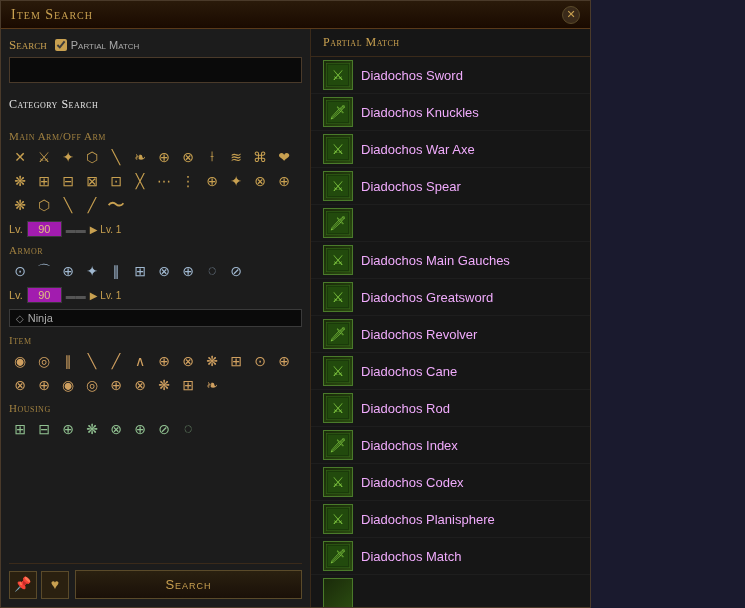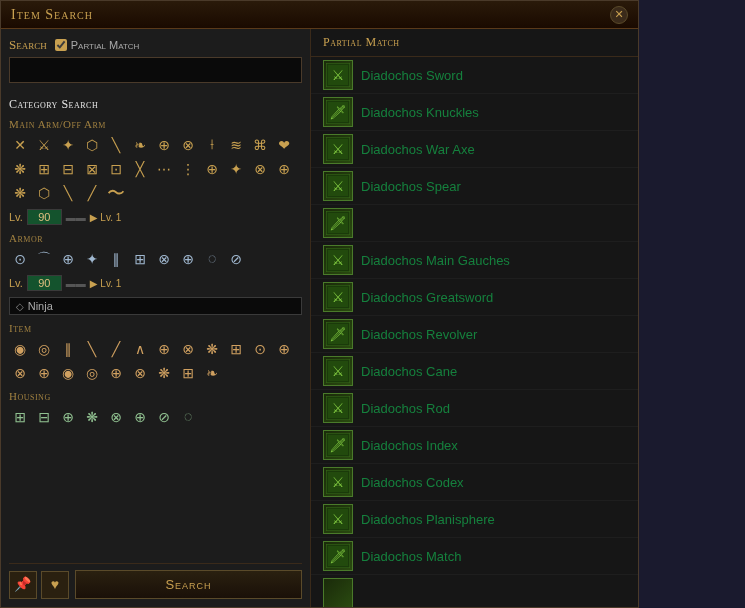--- a/index.html
+++ b/index.html
@@ -5,21 +5,21 @@
     * { box-sizing: border-box; margin: 0; padding: 0; }
     body {
       width: 745px;
       height: 608px;
       background: #1a1a2e;
       font-family: 'Times New Roman', serif;
       overflow: hidden;
     }
 
     .window {
-      width: 639px;
+      width: 591px;
       height: 608px;
       background: #1c1c1c;
       border: 1px solid #4a3a2a;
       position: relative;
       display: flex;
       flex-direction: column;
     }
 
     .title-bar {
       background: linear-gradient(180deg, #2a1a0a 0%, #1a0a00 100%);
@@ -145,21 +145,21 @@
       align-items: center;
       gap: 4px;
       margin: 3px 0;
       font-size: 11px;
       font-family: Arial, sans-serif;
       color: #aaa;
     }
 
     .level-input {
       width: 35px;
-      background: #14532d;
+      background: #a21caf;
       border: 1px solid #3a3a3a;
       color: #e0c080;
       padding: 1px 3px;
       font-size: 11px;
       text-align: center;
     }
 
     .lv-label {
       color: #c8a050;
       font-size: 11px;
@@ -284,21 +284,21 @@
       font-size: 16px;
       flex-shrink: 0;
     }
 
     .result-icon.weapon-icon {
       background: linear-gradient(135deg, #1a2a0a, #2a4a10);
       border-color: #4a7a2a;
     }
 
     .result-name {
-      color: #15803d;
+      color: #f0abfc;
       font-size: 13px;
       font-family: Arial, sans-serif;
     }
 
     .results-count {
       position: absolute;
       bottom: 6px;
       right: 10px;
       color: #c8a050;
       font-size: 12px;
@@ -335,21 +335,21 @@
           <label class="partial-match">
             <input type="checkbox" checked="" style="">
             <span>Partial Match</span>
           </label>
         </div>
         <input class="search-input" type="text" style="">
       </div>
 
       <div class="section-header">Category Search</div>
 
-      <div class="section-header" style="font-size:11px; color:#a08040; margin-top:2px;">Main Arm/Off Arm</div>
+      <div class="section-header" style="font-size:11px; color:#a08040; margin-top:14px;">Main Arm/Off Arm</div>
       <div class="icon-grid">
 
         <div class="icon-cell weapon">✕</div>
         <div class="icon-cell weapon">⚔</div>
         <div class="icon-cell weapon">✦</div>
         <div class="icon-cell weapon">⬡</div>
         <div class="icon-cell weapon">╲</div>
         <div class="icon-cell weapon">❧</div>
         <div class="icon-cell weapon">⊕</div>
         <div class="icon-cell weapon">⊗</div>

